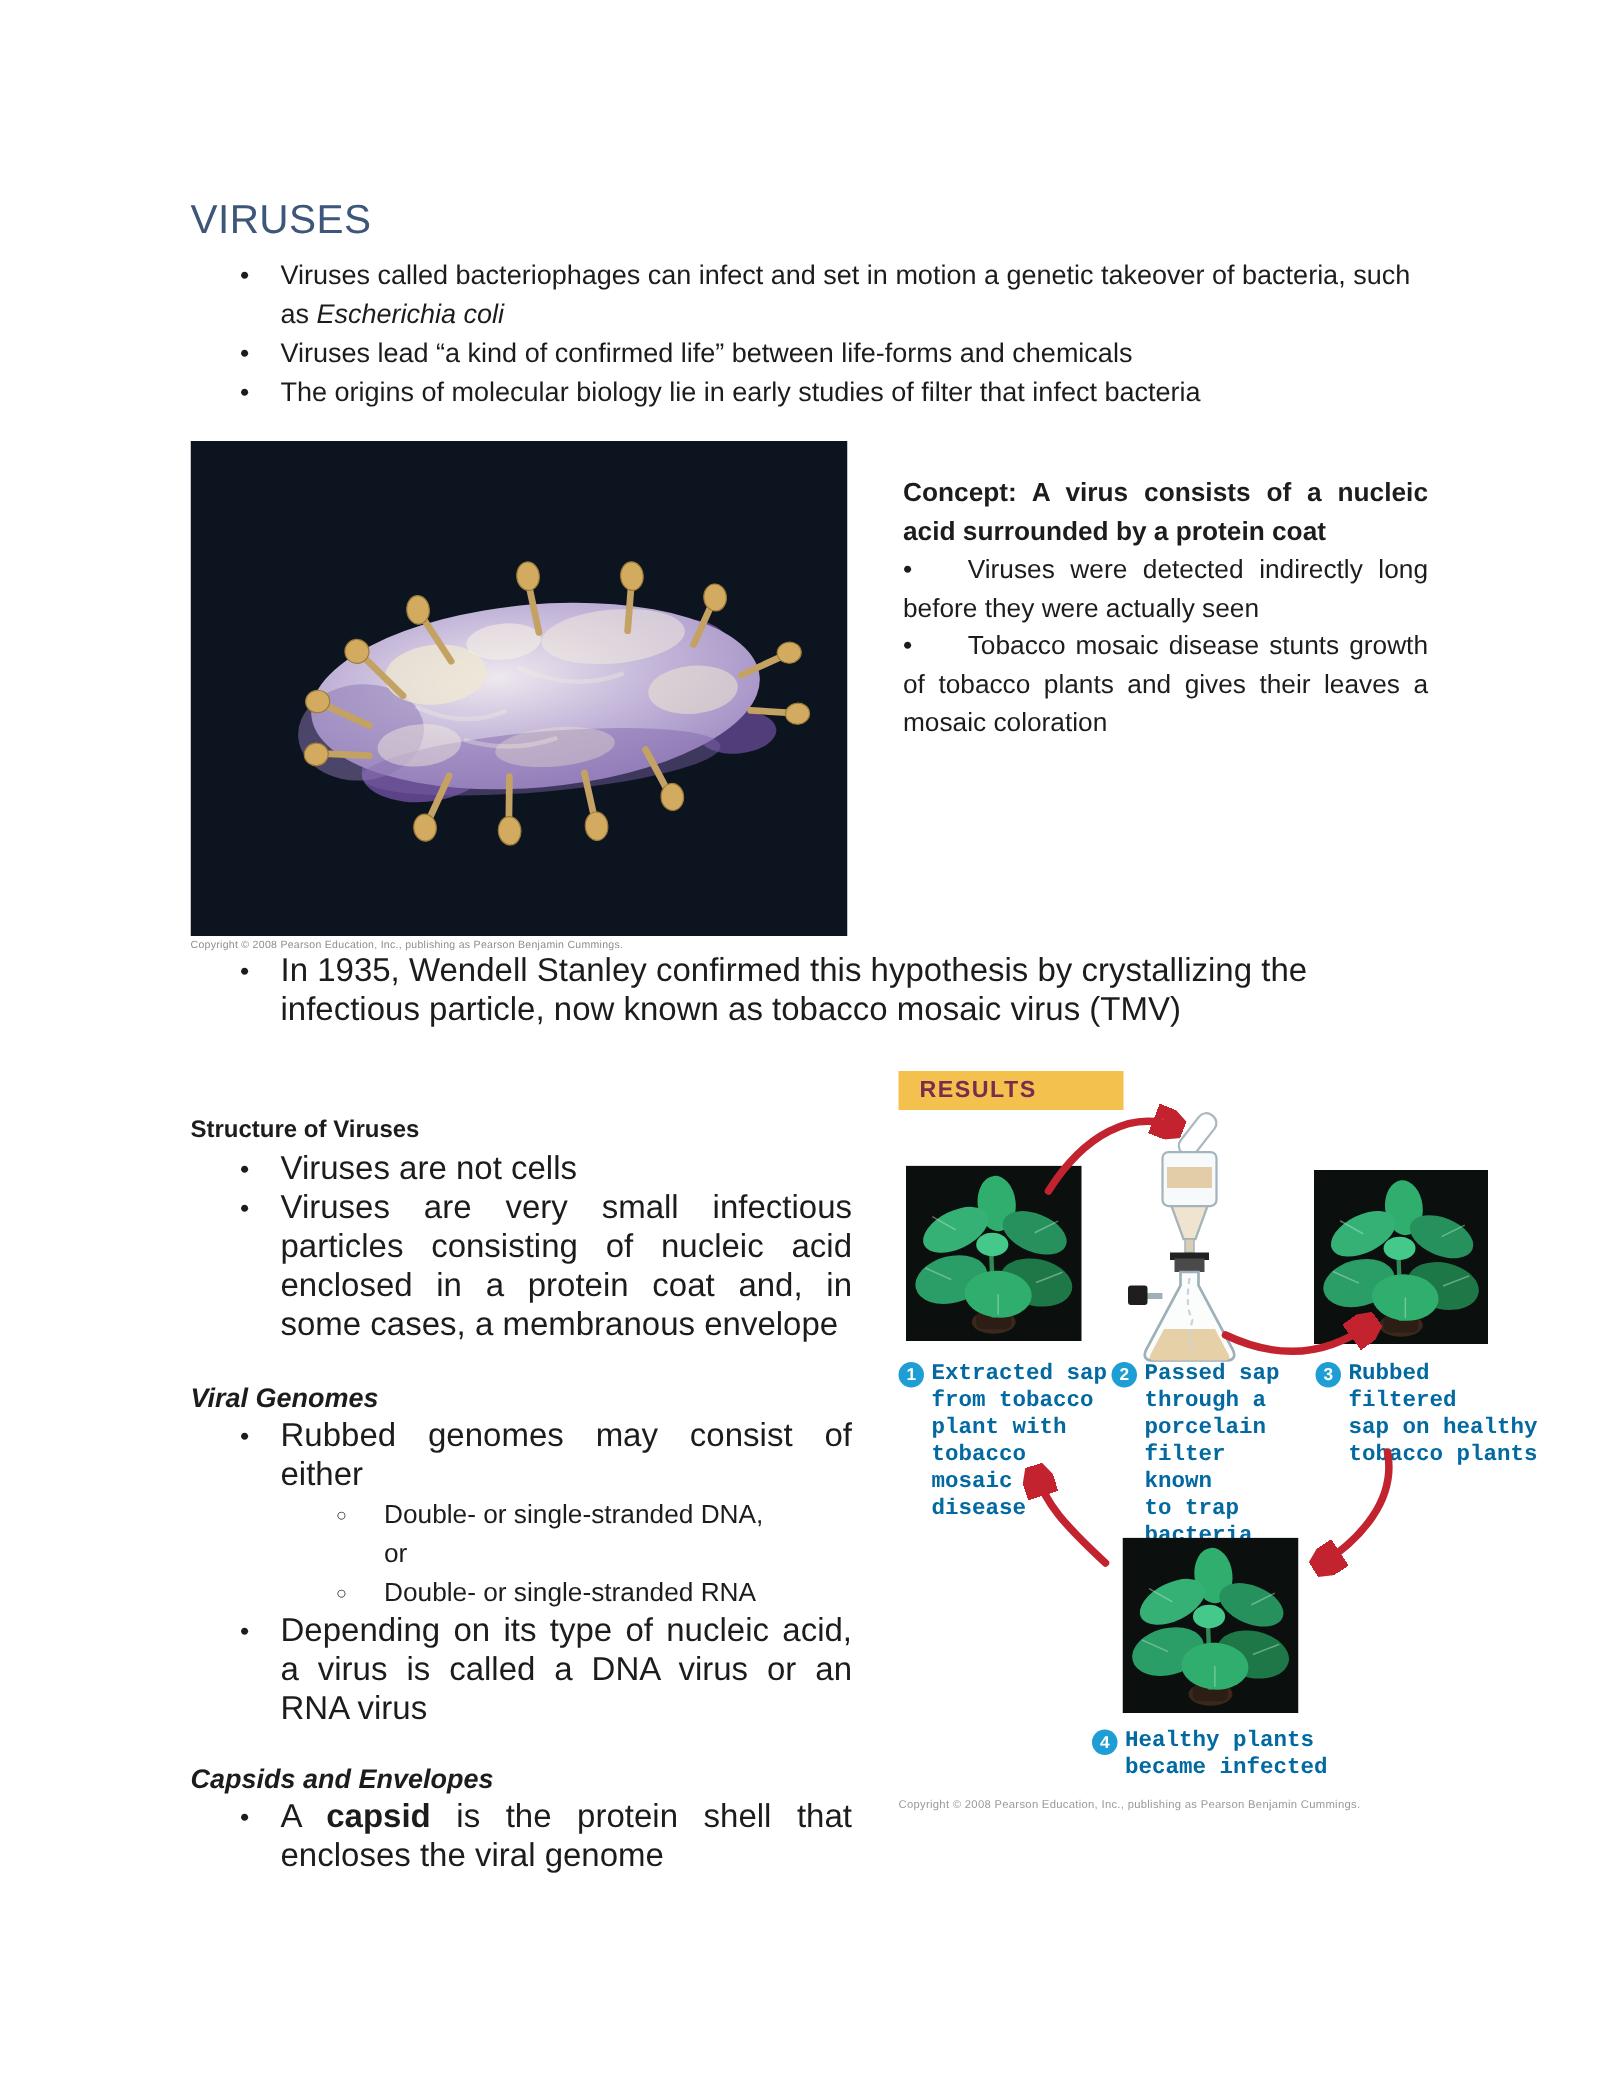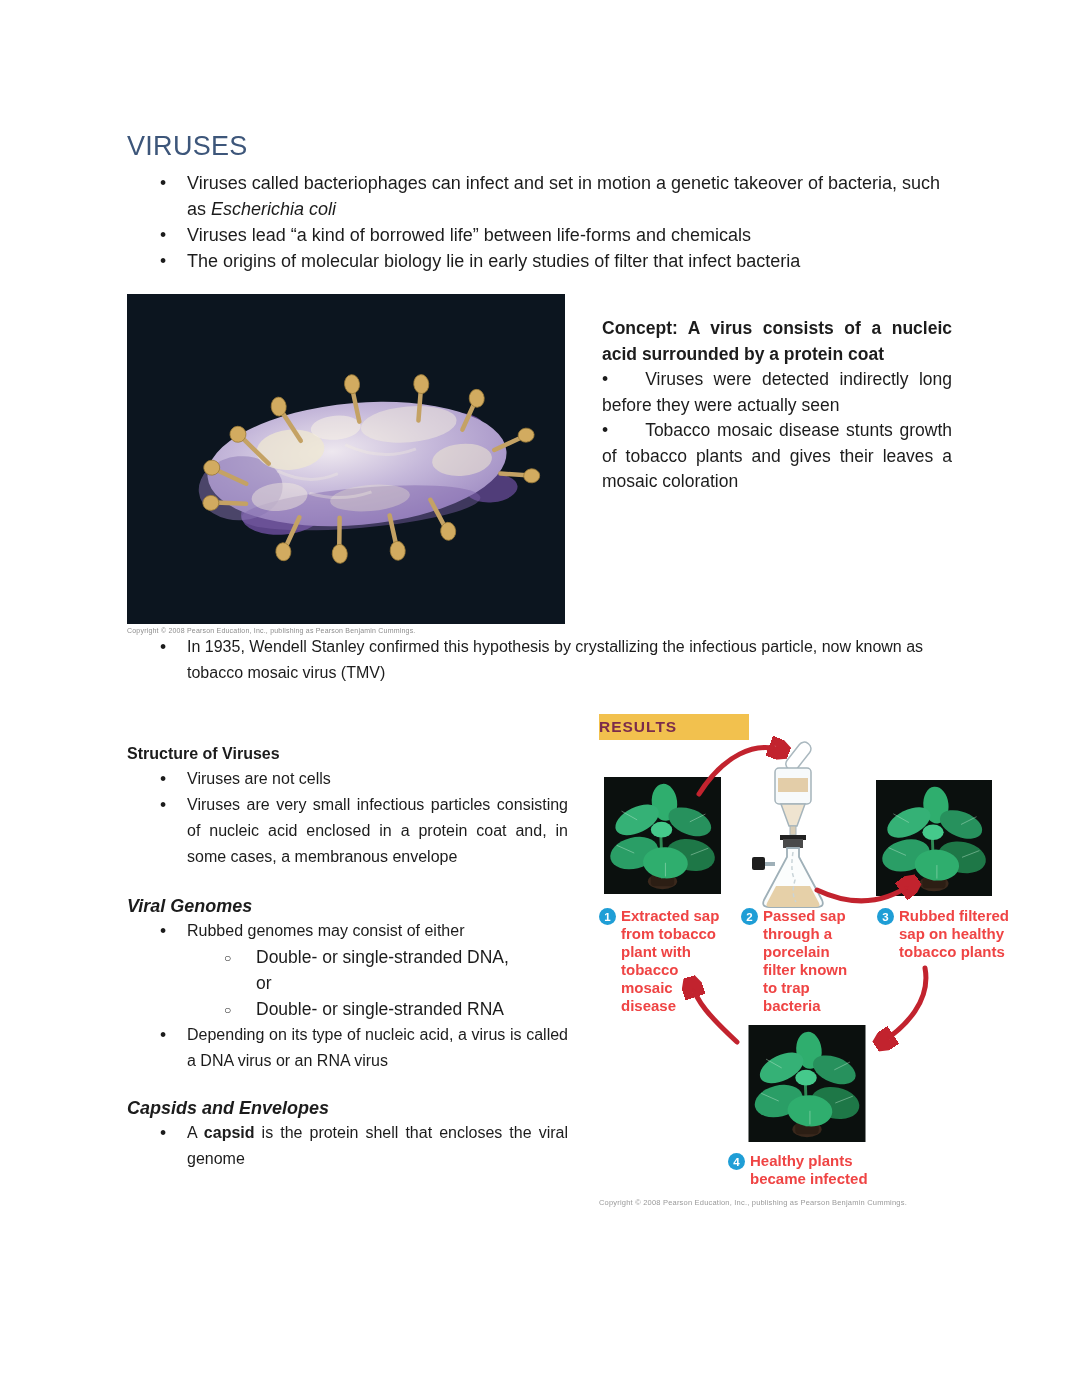--- a/index.html
+++ b/index.html
@@ -9,21 +9,21 @@
     position:relative;overflow:hidden;
   }
   .content{position:absolute;left:127px;top:0;width:825px;}
   
   .doc-title{
     margin:131px 0 0 0;font-size:27px;line-height:30px;font-weight:400;
     color:#3d567a;letter-spacing:.3px;
   }
   
   ul.blist{list-style:none;margin:0;padding:0;}
-  ul.blist>li{position:relative;padding-left:60px;font-size:16px;line-height:26px;}
+  ul.blist>li{position:relative;padding-left:60px;font-size:22px;line-height:26px;}
   ul.blist>li::before{
     content:"•";position:absolute;left:33px;top:0;font-size:17.5px;
   }
   ul.intro{margin-top:9px;}
   ul.intro>li{font-size:18px;}
   
   .fig-row{display:flex;margin-top:20px;gap:14px;}
   .phage-fig{width:438px;flex:0 0 438px;}
   .phage-fig svg{display:block;}
   .tiny-copy{font-size:7px;color:#8d8d8d;margin-top:3px;letter-spacing:.2px;}
@@ -50,34 +50,34 @@
   ul.sublist>li::before{
     content:"○";position:absolute;left:97px;top:1px;font-size:12px;
   }
   .mt24{margin-top:24px;}
   .mt22{margin-top:22px;}
   
   .results-fig{position:relative;width:432px;height:505px;margin-left:27px;flex:0 0 432px;}
   .banner{
     position:absolute;left:4px;top:2px;width:150px;height:26px;
     background:#f2c14e;color:#7b2b4b;font-weight:bold;font-size:15.5px;
-    letter-spacing:1px;display:flex;align-items:center;box-sizing:border-box;
+    letter-spacing:1px;display:flex;align-items:center;padding-left:14px;box-sizing:border-box;
   }
   .photo{position:absolute;}
   .photo svg{display:block;}
   .apparatus{position:absolute;left:135px;top:28px;}
   .cap{position:absolute;display:flex;align-items:flex-start;}
   .badge{
     width:17px;height:17px;border-radius:50%;background:#1f9ed6;color:#fff;
     font-size:11.5px;font-weight:bold;display:flex;align-items:center;
     justify-content:center;flex:0 0 17px;margin-top:1px;
   }
   .cap-text{
     font-size:15px;font-weight:bold;line-height:18px;margin-left:5px;
-    white-space:pre-line;color:#ef4444;
+    white-space:pre-line;color:#0369a1;font-family:Liberation Mono, monospace;
   }
   .arrows{position:absolute;left:0;top:0;pointer-events:none;}
   .arrows path{stroke:#c2232e;stroke-width:5;fill:none;stroke-linecap:round;}
   .fig-copy{position:absolute;left:4px;top:486px;font-size:7.5px;color:#9a9a9a;letter-spacing:.2px;}
   i.it{font-style:italic;}
   b.bd{font-weight:bold;}
 </style>
 </head>
 <body>
 
@@ -99,21 +99,21 @@
     </symbol>
   </defs>
 </svg>
 
 <div class="content">
 
   <h1 class="doc-title">VIRUSES</h1>
 
   <ul class="blist intro">
     <li><span>Viruses called bacteriophages can infect and set in motion a genetic takeover of bacteria, such as </span><i class="it">Escherichia coli</i></li>
-    <li><span>Viruses lead “a kind of borrowed life” between life-forms and chemicals</span></li>
+    <li><span>Viruses lead “a kind of confirmed life” between life-forms and chemicals</span></li>
     <li><span>The origins of molecular biology lie in early studies of filter that infect bacteria</span></li>
   </ul>
 
   <div class="fig-row">
 
     <div class="phage-fig">
       <svg width="438" height="330" viewBox="0 0 438 330">
         <defs>
           <radialGradient id="bactG" cx="42%" cy="38%" r="75%">
             <stop offset="0%" stop-color="#eee8ef"></stop>

